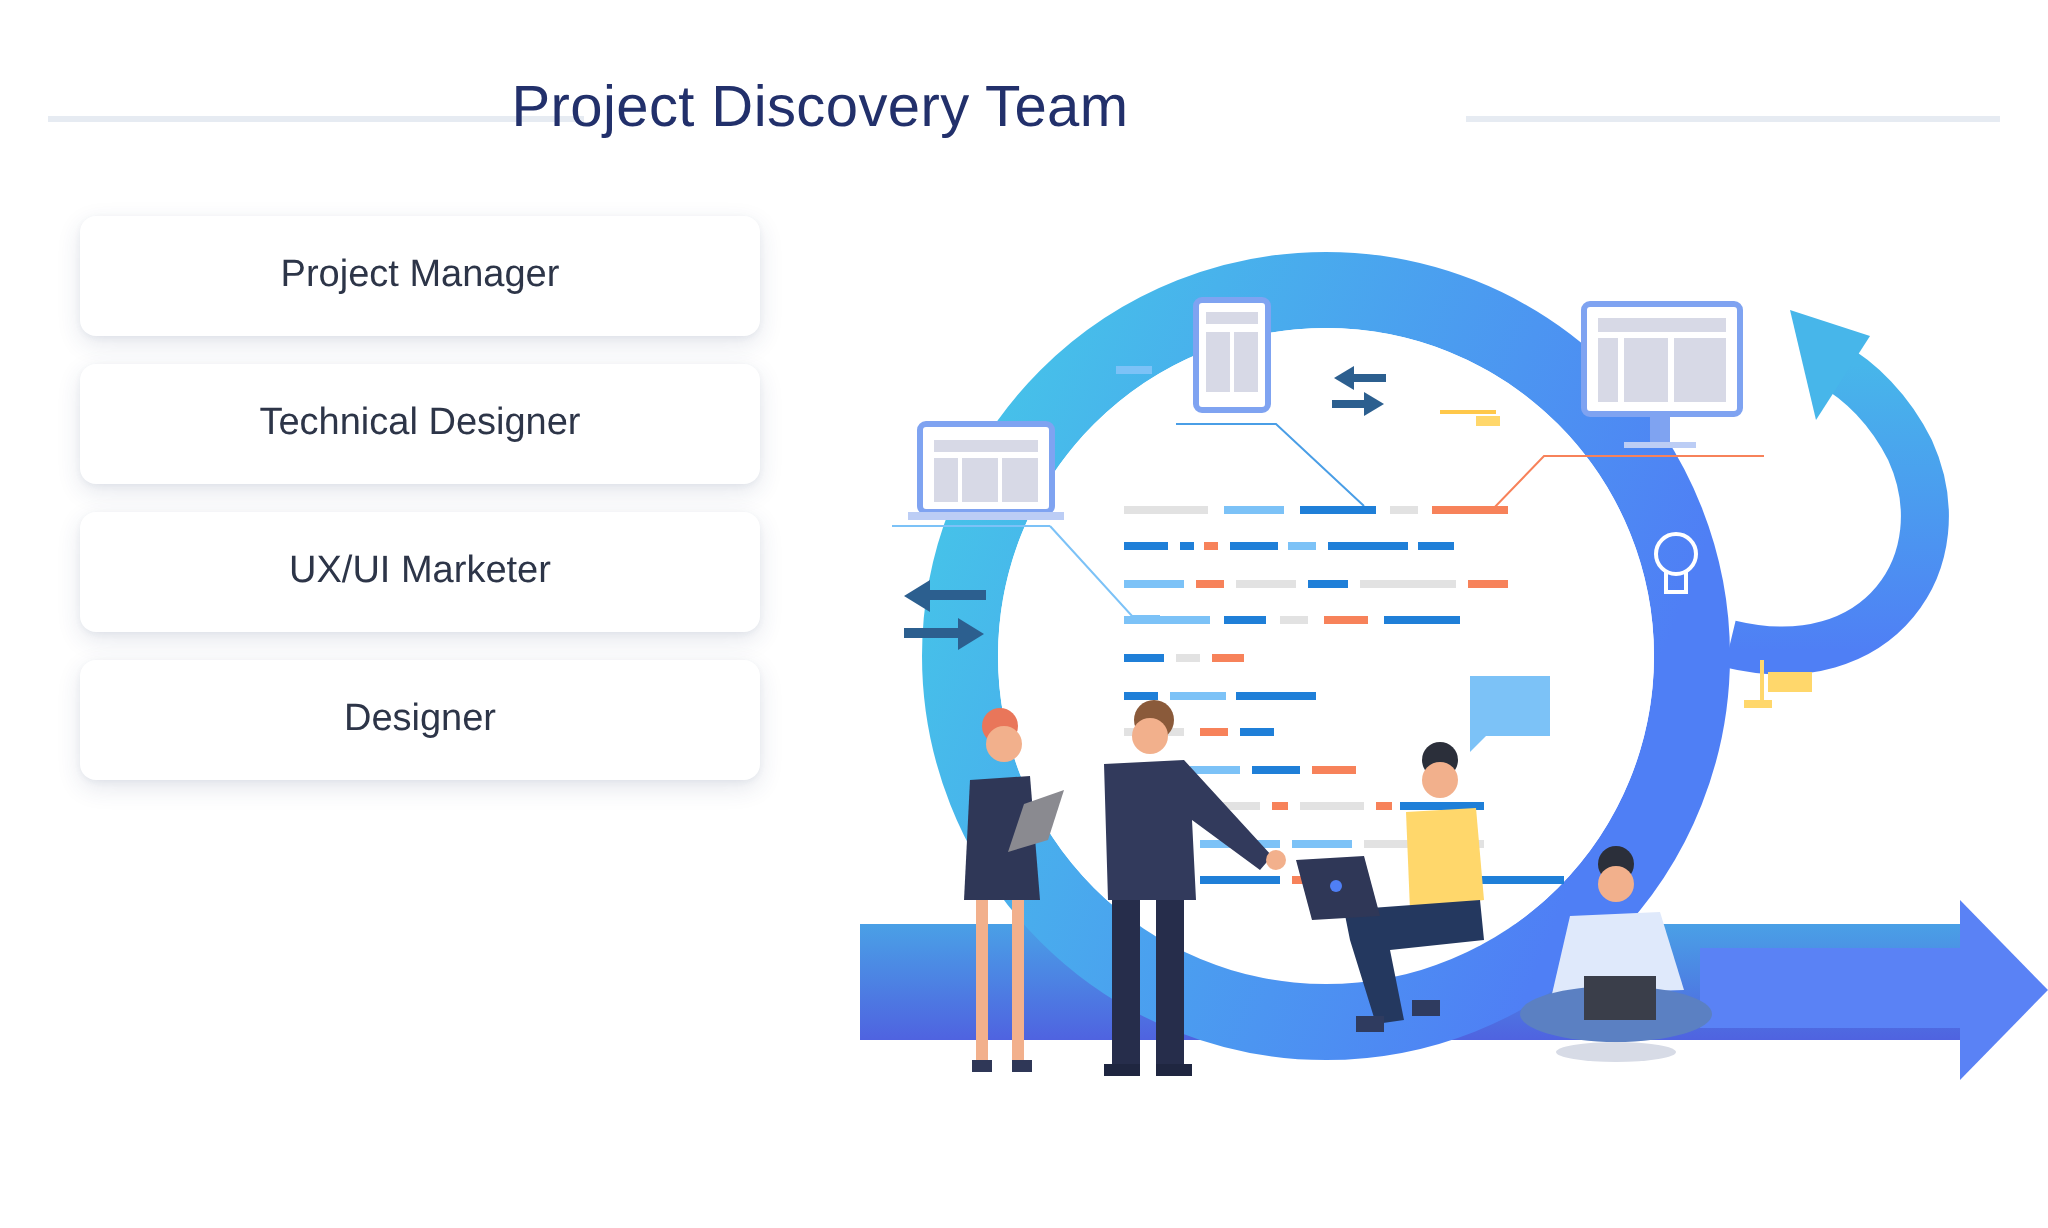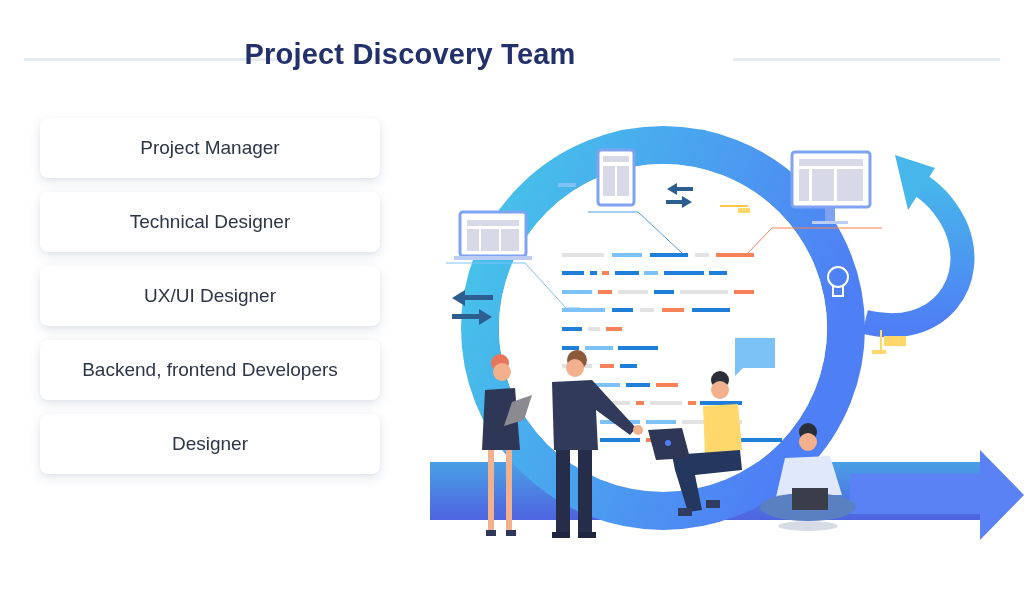--- a/index.html
+++ b/index.html
@@ -1,39 +1,38 @@
 <!DOCTYPE html>
 <html><head>
 <meta charset="utf-8">
 <style>
   html,body{margin:0;padding:0;background:#ffffff;}
   body{width:1024px;height:614px;position:relative;overflow:hidden;font-family:"Liberation Sans",sans-serif;}
   .title-row{position:absolute;left:0;top:30px;width:1024px;height:56px;}
   .title-line{position:absolute;top:28px;height:3px;background:#e6ebf2;}
   .title-line.left{left:24px;width:268px;}
   .title-line.right{left:733px;width:267px;}
-  .title{position:absolute;left:0;width:820px;top:8px;text-align:center;font-size:29px;font-weight:bold;color:#22306b;letter-spacing:0.2px;}
-  .roles{position:absolute;left:40px;top:118px;width:340px;text-align:right;}
+  .title{position:absolute;left:0;width:820px;top:8px;text-align:center;font-size:29px;font-weight:normal;color:#22306b;letter-spacing:0.2px;}
+  .roles{position:absolute;left:40px;top:108px;width:340px;text-align:right;}
   .role-card{height:60px;margin-bottom:14px;background:#fff;border-radius:8px;box-shadow:0 4px 12px rgba(40,60,110,0.12),0 1px 3px rgba(40,60,110,0.06);display:flex;align-items:center;justify-content:center;font-size:19px;color:#2d3548;}
   .illus{position:absolute;left:420px;top:110px;width:604px;height:460px;}
 </style>
 </head>
 <body>
 
 <div class="title-row">
   <div class="title-line left"></div>
   <div class="title">Project Discovery Team</div>
   <div class="title-line right"></div>
 </div>
 
 <div class="roles">
   <div class="role-card">Project Manager</div>
   <div class="role-card">Technical Designer</div>
-  <div class="role-card">UX/UI Designer</div>
-  <div class="role-card">Backend, frontend Developers</div>
+  <div class="role-card">UX/UI Marketer</div>
   <div class="role-card">Designer</div>
 </div>
 
 <div class="illus">
   <svg width="604" height="460" viewBox="0 0 604 460" xmlns="http://www.w3.org/2000/svg">
     <defs>
       <linearGradient id="ringGrad" x1="0" y1="0" x2="1" y2="0.4">
         <stop offset="0" stop-color="#45c8e8"></stop>
         <stop offset="1" stop-color="#4f7ff5"></stop>
       </linearGradient>

